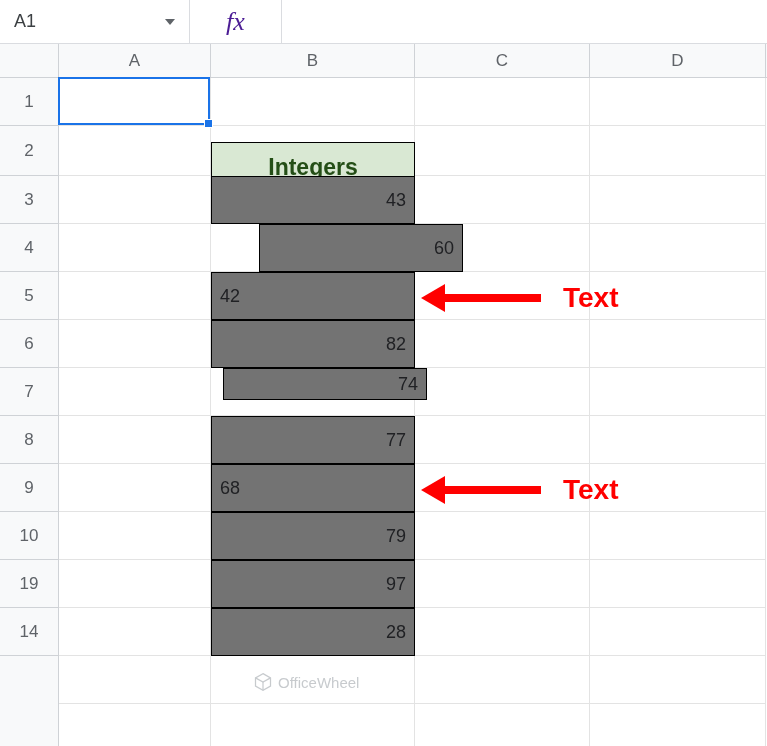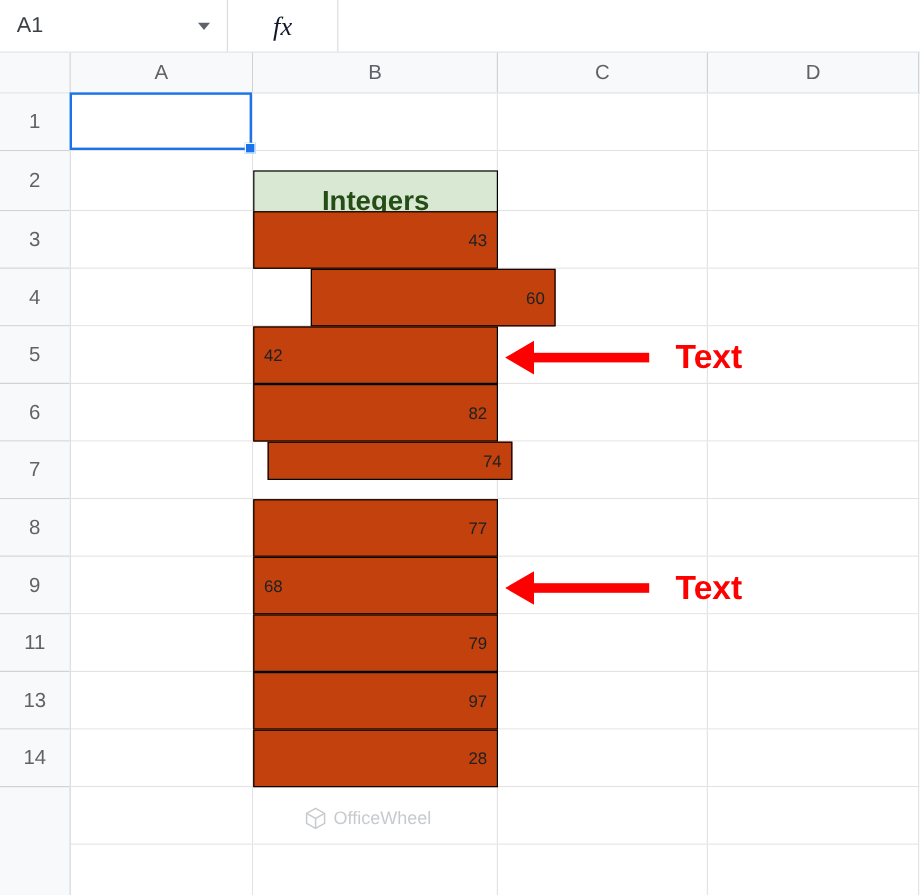--- a/index.html
+++ b/index.html
@@ -37,24 +37,24 @@
     border-left: 5px solid transparent;
     border-right: 5px solid transparent;
     border-top: 6px solid #5f6368;
   }
   .fx-box {
     width: 92px;
     border-right: 1px solid #dadce0;
     display: flex;
     align-items: center;
     justify-content: center;
-    color: #0f172a;
+    color: #4c1d95;
     font-style: italic;
     font-family: "Times New Roman", serif;
-    font-size: 22px;
+    font-size: 26px;
   }
   .formula-input {
     flex: 1;
     display: flex;
     align-items: center;
     padding: 0 10px;
   }
 
   
   .sheet {
@@ -149,22 +149,22 @@
   
   .tbl {
     position: absolute;
     z-index: 5;
   }
   .tbl-cell {
     position: absolute;
     border: 1.5px solid #000;
     display: flex;
     align-items: center;
-    font-size: 14px;
-    background: #c2410c;
+    font-size: 18px;
+    background: #737373;
     padding: 0 8px;
   }
   .tbl-head {
     background: #d9e8d3;
     color: #244e16;
     font-weight: bold;
     justify-content: center;
     font-size: 23px;
   }
   .align-r { justify-content: flex-end; }
@@ -238,22 +238,22 @@
   <div class="rowhdr-col" id="rowhdrs">
       <div class="rowhdr" style="height: 48px;">1</div>
       <div class="rowhdr" style="height: 50px;">2</div>
       <div class="rowhdr" style="height: 48px;">3</div>
       <div class="rowhdr" style="height: 48px;">4</div>
       <div class="rowhdr" style="height: 48px;">5</div>
       <div class="rowhdr" style="height: 48px;">6</div>
       <div class="rowhdr" style="height: 48px;">7</div>
       <div class="rowhdr" style="height: 48px;">8</div>
       <div class="rowhdr" style="height: 48px;">9</div>
-      <div class="rowhdr" style="height: 48px;">11</div>
-      <div class="rowhdr" style="height: 48px;">13</div>
+      <div class="rowhdr" style="height: 48px;">10</div>
+      <div class="rowhdr" style="height: 48px;">19</div>
       <div class="rowhdr" style="height: 48px;">14</div>
     </div>
 
   <div class="cells" id="cells">
       <div class="cell-row" style="top: 0px; height: 48px;">
         <div class="cell" style="width: 152px;"></div>
         <div class="cell" style="width: 204px;"></div>
         <div class="cell" style="width: 175px;"></div>
         <div class="cell" style="width: 176px;"></div>
       </div>

